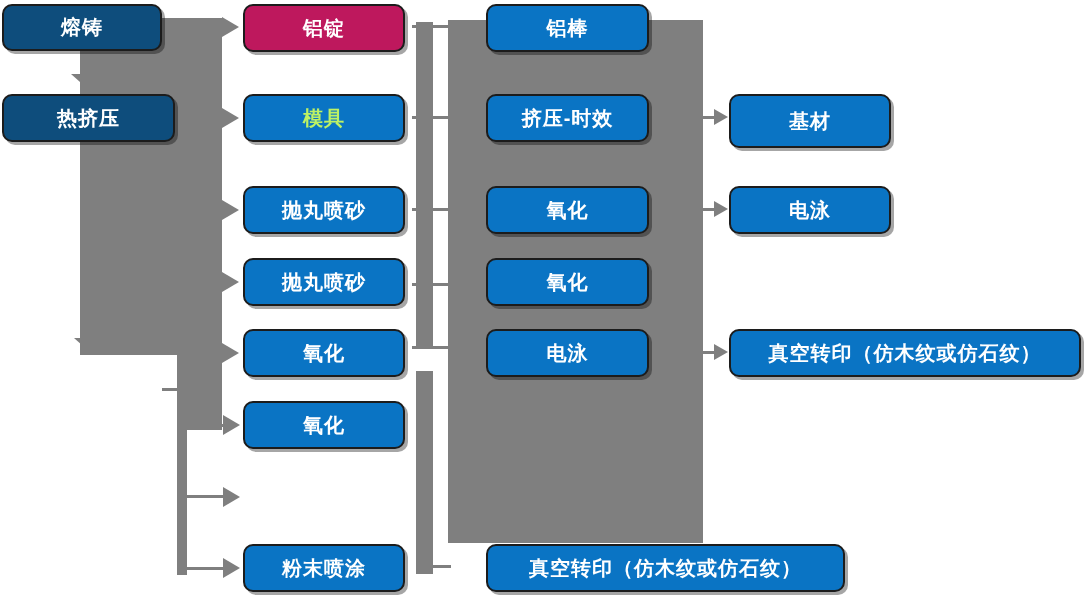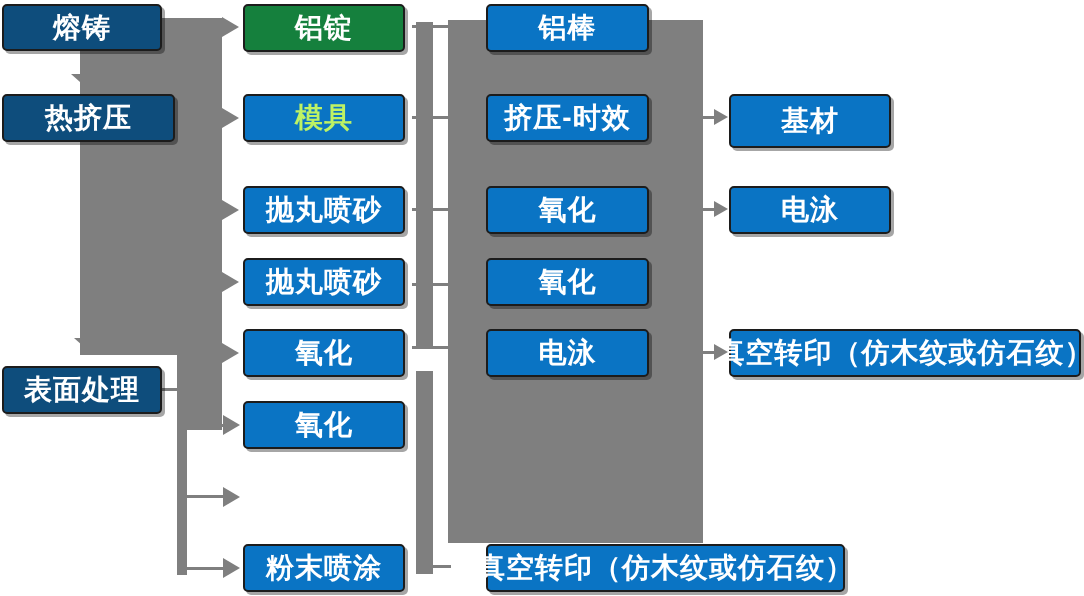--- a/index.html
+++ b/index.html
@@ -8,23 +8,23 @@
     width:1084px;height:596px;
     background:#ffffff;
     overflow:hidden;
     font-family:"Liberation Sans","DejaVu Sans",sans-serif;
   }
   .blk{position:absolute;background:#7f7f7f;z-index:1;}
   .hline{position:absolute;height:3px;background:#7f7f7f;z-index:2;}
   .node{
     position:absolute;z-index:3;
     display:flex;align-items:center;justify-content:center;
-    border:2px solid #1c1c1c;border-radius:5px;
+    border:2px solid #1c1c1c;border-radius:10px;
     box-shadow:3px 3px 0 rgba(0,0,0,0.35);
-    color:#ffffff;font-size:28px;font-weight:bold;
+    color:#ffffff;font-size:20px;font-weight:bold;
     white-space:nowrap;letter-spacing:1px;
     box-sizing:border-box;
   }
   .node.dark{background:#0e4d7c;}
   .node.light{background:#0a74c4;}
   .arrow-right{
     position:absolute;z-index:4;width:0;height:0;
     border-top:10px solid transparent;
     border-bottom:10px solid transparent;
     border-left:17px solid #7f7f7f;
@@ -72,22 +72,21 @@
     <div class="arrow-right" style="left: 223px; top: 415px;"></div>
     <div class="arrow-right" style="left: 223px; top: 487px;"></div>
     <div class="arrow-right" style="left: 223px; top: 558px;"></div>
     <div class="arrow-right small" style="left: 714px; top: 109px;"></div>
     <div class="arrow-right small" style="left: 714px; top: 201px;"></div>
     <div class="arrow-right small" style="left: 714px; top: 344px;"></div>
     <div class="arrow-down" style="left: 71px; top: 74px;"></div>
     <div class="arrow-down" style="left: 74px; top: 338px;"></div>
     <div class="node dark" style="left: 2px; top: 4px; width: 160px; height: 47px; background: rgb(14, 77, 124); border-color: rgb(28, 28, 28); color: rgb(255, 255, 255);">熔铸</div>
     <div class="node dark" style="left: 2px; top: 94px; width: 173px; height: 48px; background: rgb(14, 77, 124); border-color: rgb(28, 28, 28); color: rgb(255, 255, 255);">热挤压</div>
-    <div class="node dark" style="left: 2px; top: 366px; width: 160px; height: 48px; background: rgb(14, 77, 124); border-color: rgb(28, 28, 28); color: rgb(255, 255, 255);">表面处理</div>
-    <div class="node light" style="left: 243px; top: 4px; width: 162px; height: 48px; background: #15803d; border-color: rgb(28, 28, 28); color: rgb(255, 255, 255);">铝锭</div>
+    <div class="node light" style="left: 243px; top: 4px; width: 162px; height: 48px; background: #be185d; border-color: rgb(28, 28, 28); color: rgb(255, 255, 255);">铝锭</div>
     <div class="node light" style="left: 243px; top: 94px; width: 162px; height: 48px; background: rgb(10, 116, 196); border-color: rgb(28, 28, 28); color: #bef264;">模具</div>
     <div class="node light" style="left: 243px; top: 186px; width: 162px; height: 48px; background: rgb(10, 116, 196); border-color: rgb(28, 28, 28); color: rgb(255, 255, 255);">抛丸喷砂</div>
     <div class="node light" style="left: 243px; top: 258px; width: 162px; height: 48px; background: rgb(10, 116, 196); border-color: rgb(28, 28, 28); color: rgb(255, 255, 255);">抛丸喷砂</div>
     <div class="node light" style="left: 243px; top: 329px; width: 162px; height: 48px; background: rgb(10, 116, 196); border-color: rgb(28, 28, 28); color: rgb(255, 255, 255);">氧化</div>
     <div class="node light" style="left: 243px; top: 401px; width: 162px; height: 48px; background: rgb(10, 116, 196); border-color: rgb(28, 28, 28); color: rgb(255, 255, 255);">氧化</div>
     <div class="node light" style="left: 243px; top: 544px; width: 162px; height: 48px; background: rgb(10, 116, 196); border-color: rgb(28, 28, 28); color: rgb(255, 255, 255);">粉末喷涂</div>
     <div class="node light" style="left: 486px; top: 4px; width: 163px; height: 48px; background: rgb(10, 116, 196); border-color: rgb(28, 28, 28); color: rgb(255, 255, 255);">铝棒</div>
     <div class="node light" style="left: 486px; top: 94px; width: 163px; height: 48px; background: rgb(10, 116, 196); border-color: rgb(28, 28, 28); color: rgb(255, 255, 255);">挤压-时效</div>
     <div class="node light" style="left: 486px; top: 186px; width: 163px; height: 48px; background: rgb(10, 116, 196); border-color: rgb(28, 28, 28); color: rgb(255, 255, 255);">氧化</div>
     <div class="node light" style="left: 486px; top: 258px; width: 163px; height: 48px; background: rgb(10, 116, 196); border-color: rgb(28, 28, 28); color: rgb(255, 255, 255);">氧化</div>

